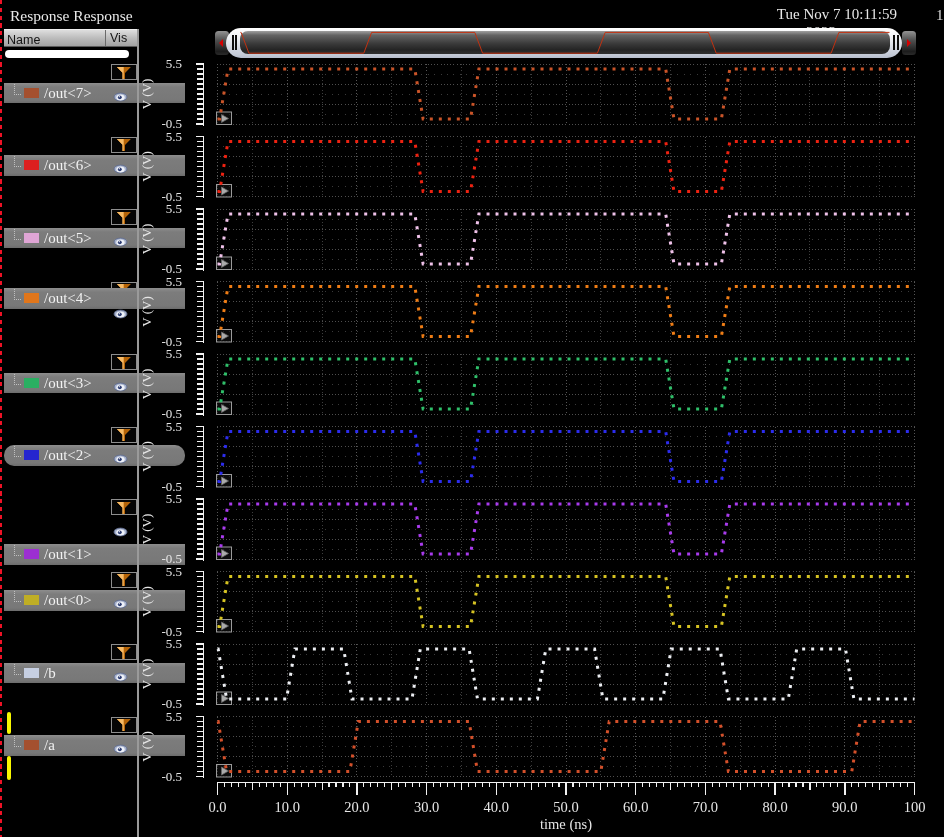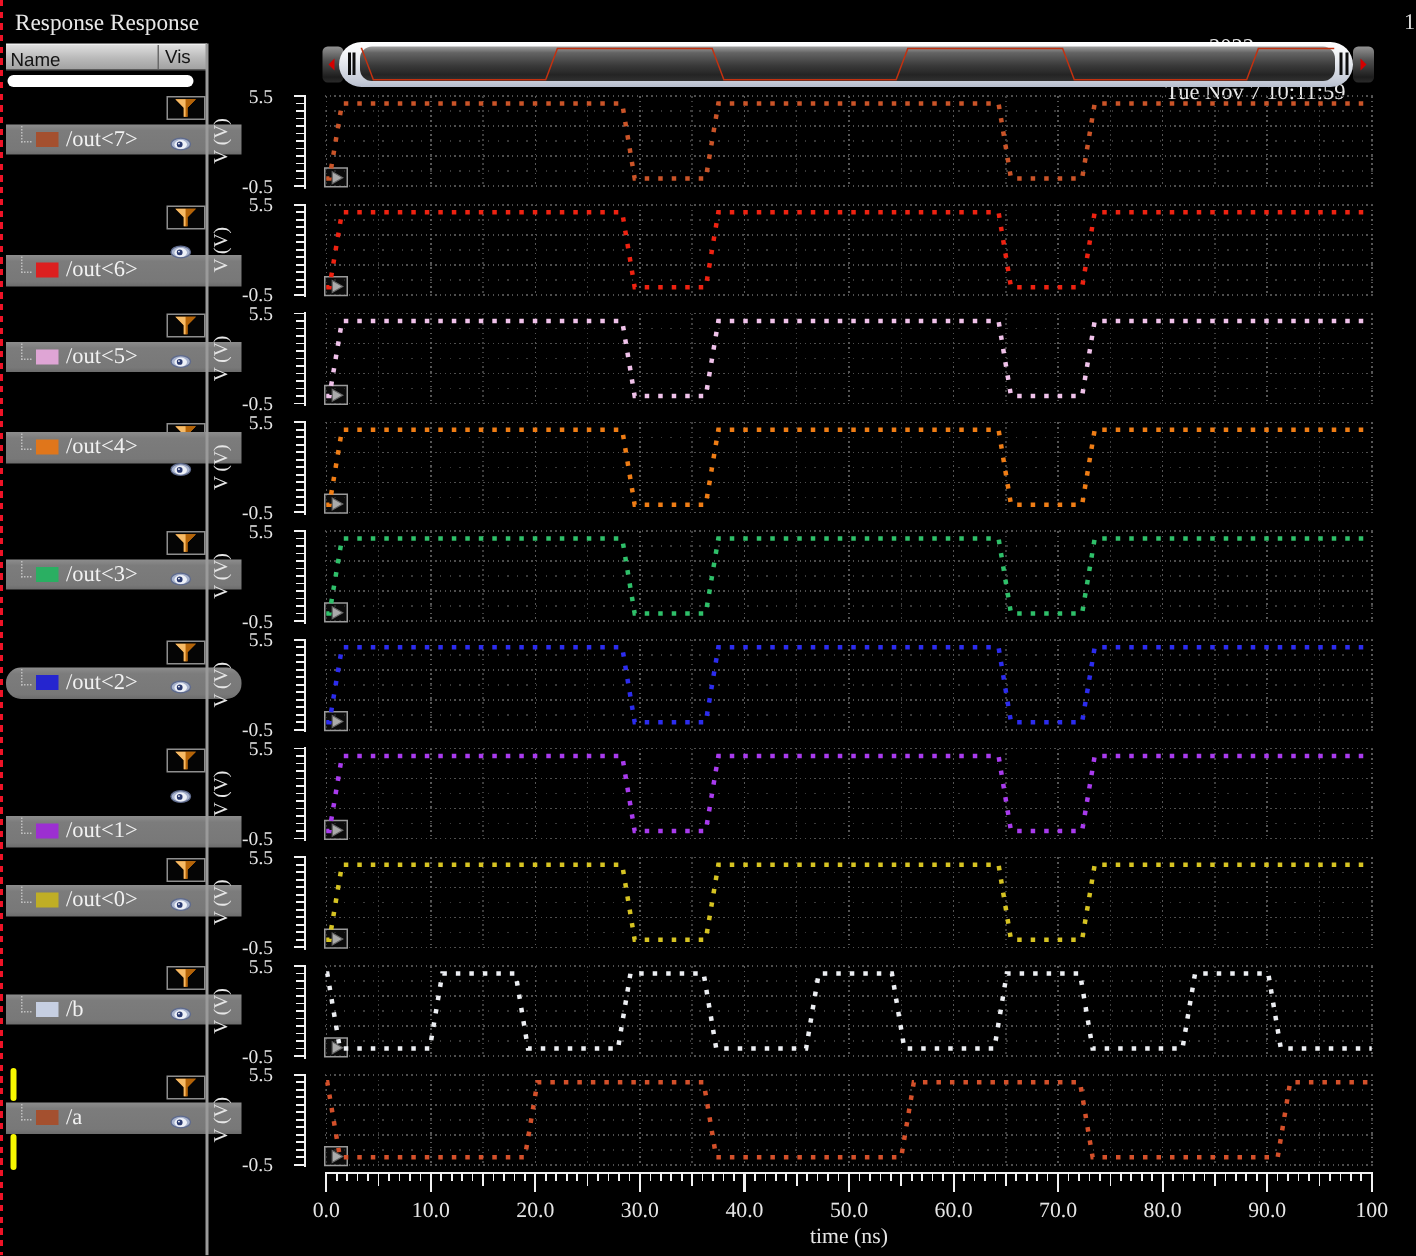--- a/index.html
+++ b/index.html
@@ -1,37 +1,37 @@
 <!DOCTYPE html>
 <html><head>
 <meta charset="utf-8">
 <style>
   html,body{margin:0;padding:0;background:#000;}
   #app{position:relative;width:944px;height:837px;background:#000;overflow:hidden;
        font-family:"Liberation Serif",serif;-webkit-font-smoothing:antialiased;}
   .abs{position:absolute;}
   #title{left:10px;top:7px;color:#e8e8e8;font-size:15.5px;}
-  #datetime1{color:#e8e8e8;font-size:15px;right:47px;top:6px;margin-top:48px;}
+  #datetime1{color:#e8e8e8;font-size:15px;right:47px;top:6px;}
   #datetime2{color:#e8e8e8;font-size:15px;left:806px;top:24px;}
   #corner-num{color:#dcdcdc;font-size:15px;left:936px;top:7px;}
   #left-dash{left:0;top:0;width:2.2px;height:837px;
      background:repeating-linear-gradient(180deg,#ef1226 0px,#ef1226 4.2px,transparent 4.2px,transparent 7.8px);}
   #sep-line{left:137.4px;top:29px;width:1.8px;height:808px;background:#9a9a9a;}
   
   #sb-header{left:4px;top:29px;width:133.5px;height:17.5px;
      background:linear-gradient(#dedede,#b9b9b9 55%,#a2a2a2);
      border-top:1px solid #efefef;border-bottom:1px solid #5a5a5a;box-sizing:border-box;
      font-family:"Liberation Sans",sans-serif;font-size:12.5px;color:#141414;}
   #sb-header .hname{position:absolute;left:3px;top:3px;}
   #sb-header .hvis{position:absolute;left:106px;top:1px;}
   #sb-header .hsep{position:absolute;left:101px;top:0;width:1px;height:100%;background:#6a6a6a;}
   #sb-filter{left:5px;top:49.5px;width:124px;height:8.5px;background:#fff;border:none;
      border-radius:4.5px;padding:0 4px;box-sizing:border-box;font-size:8px;}
   .sig-row{position:absolute;left:4px;width:157px;height:20.5px;
-     background:linear-gradient(#8d8d8d,#7c7c7c 20%,#787878 85%,#6c6c6c);}
+     background:linear-gradient(#8d8d8d,#7c7c7c 20%,#787878 85%,#6c6c6c);padding-left:24px;}
   .sig-row .branch{position:absolute;left:10px;top:1px;width:6px;height:10px;
      border-left:1px dotted #c0c0c0;border-bottom:1px dotted #c0c0c0;}
   .sig-row .swatch{position:absolute;left:19.5px;top:5px;width:15.5px;height:10px;}
   .sig-row .sig-label{position:absolute;left:40px;top:2px;color:#f2f2f2;font-size:15px;
      font-family:"Liberation Serif",serif;line-height:16px;}
   .funnel-btn{position:absolute;left:111px;width:25.5px;height:15.8px;background:#050505;
      border:1px solid #8e8e8e;box-sizing:border-box;}
   .eye{position:absolute;left:113px;width:15px;height:10px;}
   .ybar{position:absolute;left:6.8px;width:3.8px;background:#f8f800;border-radius:2px;}
   
@@ -81,21 +81,21 @@
           <ellipse cx="7.5" cy="5" rx="6.5" ry="3.9" fill="#a7b2cc" stroke="#5e6a8c" stroke-width="0.9"></ellipse>
           <ellipse cx="7.5" cy="5.4" rx="4.2" ry="3" fill="#eef1f8"></ellipse>
           <circle cx="6.8" cy="5.3" r="1.9" fill="#2a3a70"></circle>
           <circle cx="6.3" cy="4.7" r="0.6" fill="#ffffff"></circle>
         </svg></div>
       <div class="abs funnel-btn" style="top: 136.8px;"><svg width="23.5" height="13.8" viewBox="0 0 23.5 13.8">
           <polygon points="4.9,1.1 18.6,1.1 13.0,6.8 13.0,12.9 10.5,12.9 10.5,6.8" fill="#dc8522"></polygon>
           <polygon points="4.9,1.1 11.8,1.1 11.8,12.9 10.5,12.9 10.5,6.8" fill="#f7bb66"></polygon>
           <polygon points="18.6,1.1 13.0,6.8 13.0,12.9 11.8,12.9 11.8,1.1" fill="#b56408"></polygon>
         </svg></div>
-      <div class="sig-row" style="top: 170px;">
+      <div class="sig-row" style="top: 155px;">
         <span class="branch"></span>
         <span class="swatch" style="background:#dc1f1f"></span>
         <span class="sig-label">/out&lt;6&gt;</span>
       </div>
       <div class="abs eye" style="top: 160.3px;"><svg width="15" height="10" viewBox="0 0 15 10">
           <ellipse cx="7.5" cy="5" rx="6.5" ry="3.9" fill="#a7b2cc" stroke="#5e6a8c" stroke-width="0.9"></ellipse>
           <ellipse cx="7.5" cy="5.4" rx="4.2" ry="3" fill="#eef1f8"></ellipse>
           <circle cx="6.8" cy="5.3" r="1.9" fill="#2a3a70"></circle>
           <circle cx="6.3" cy="4.7" r="0.6" fill="#ffffff"></circle>
         </svg></div>

